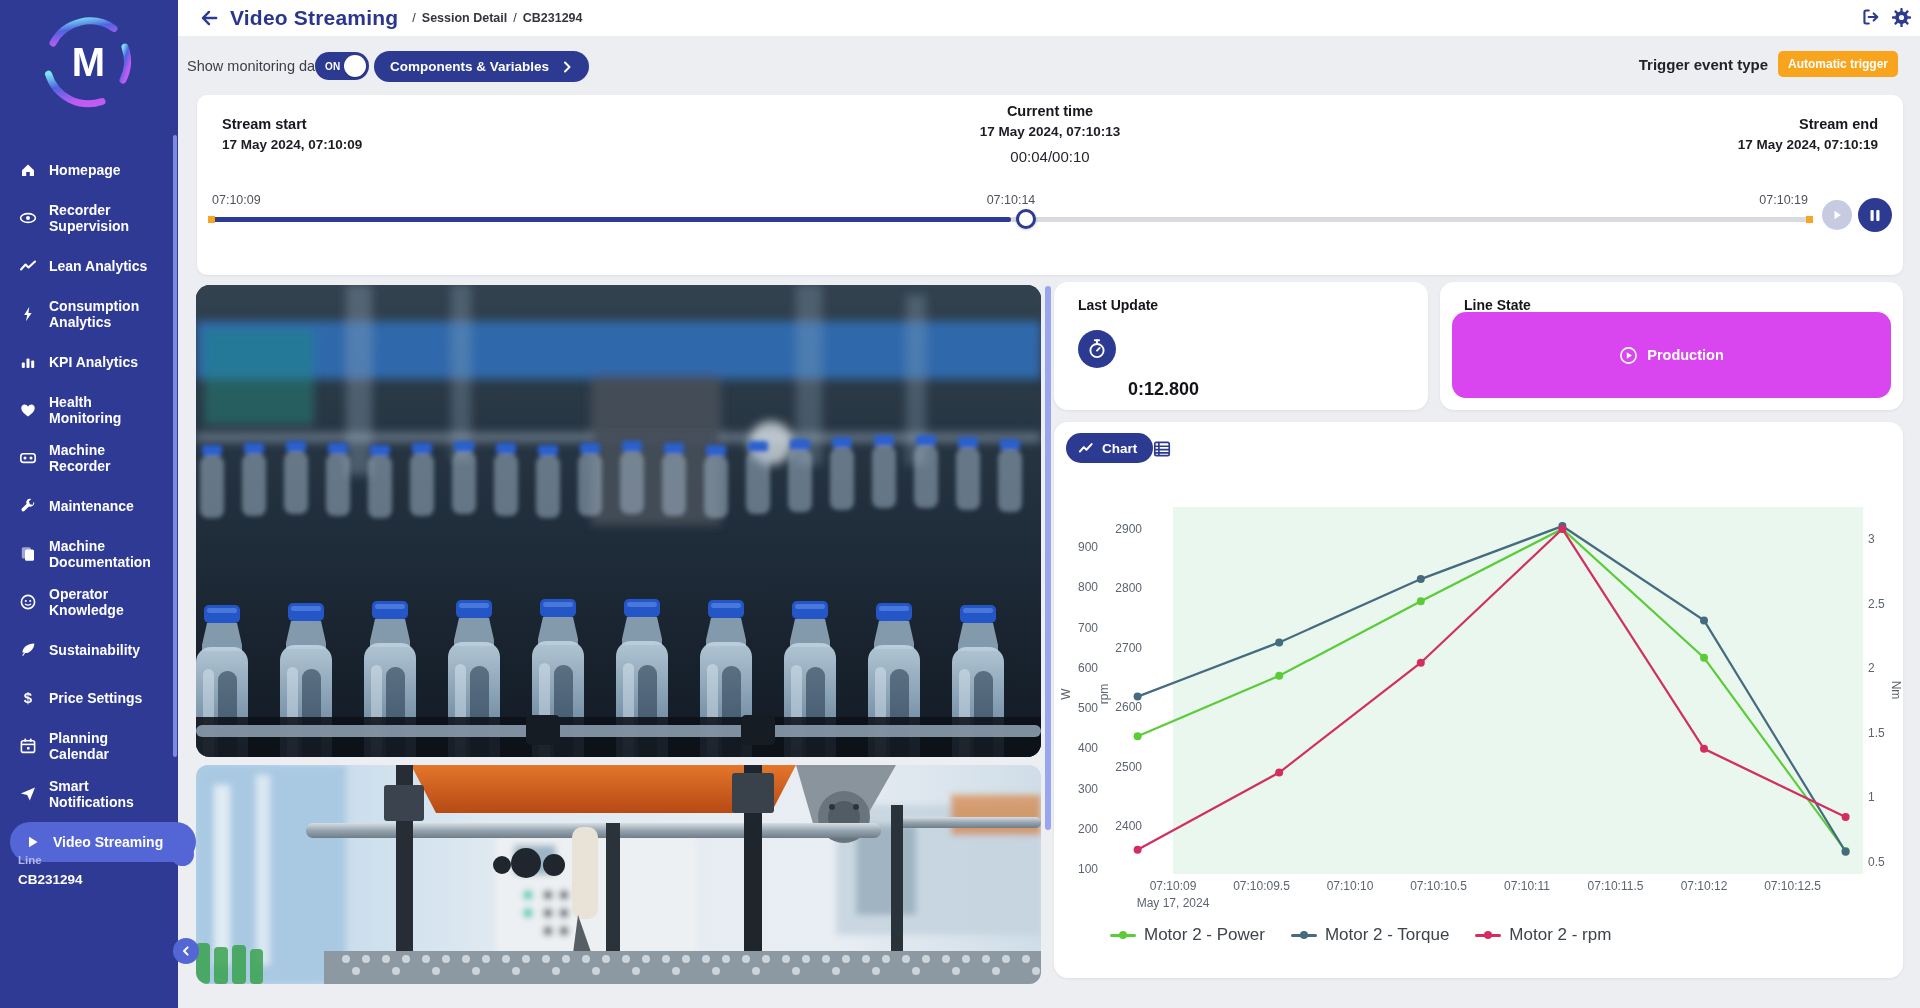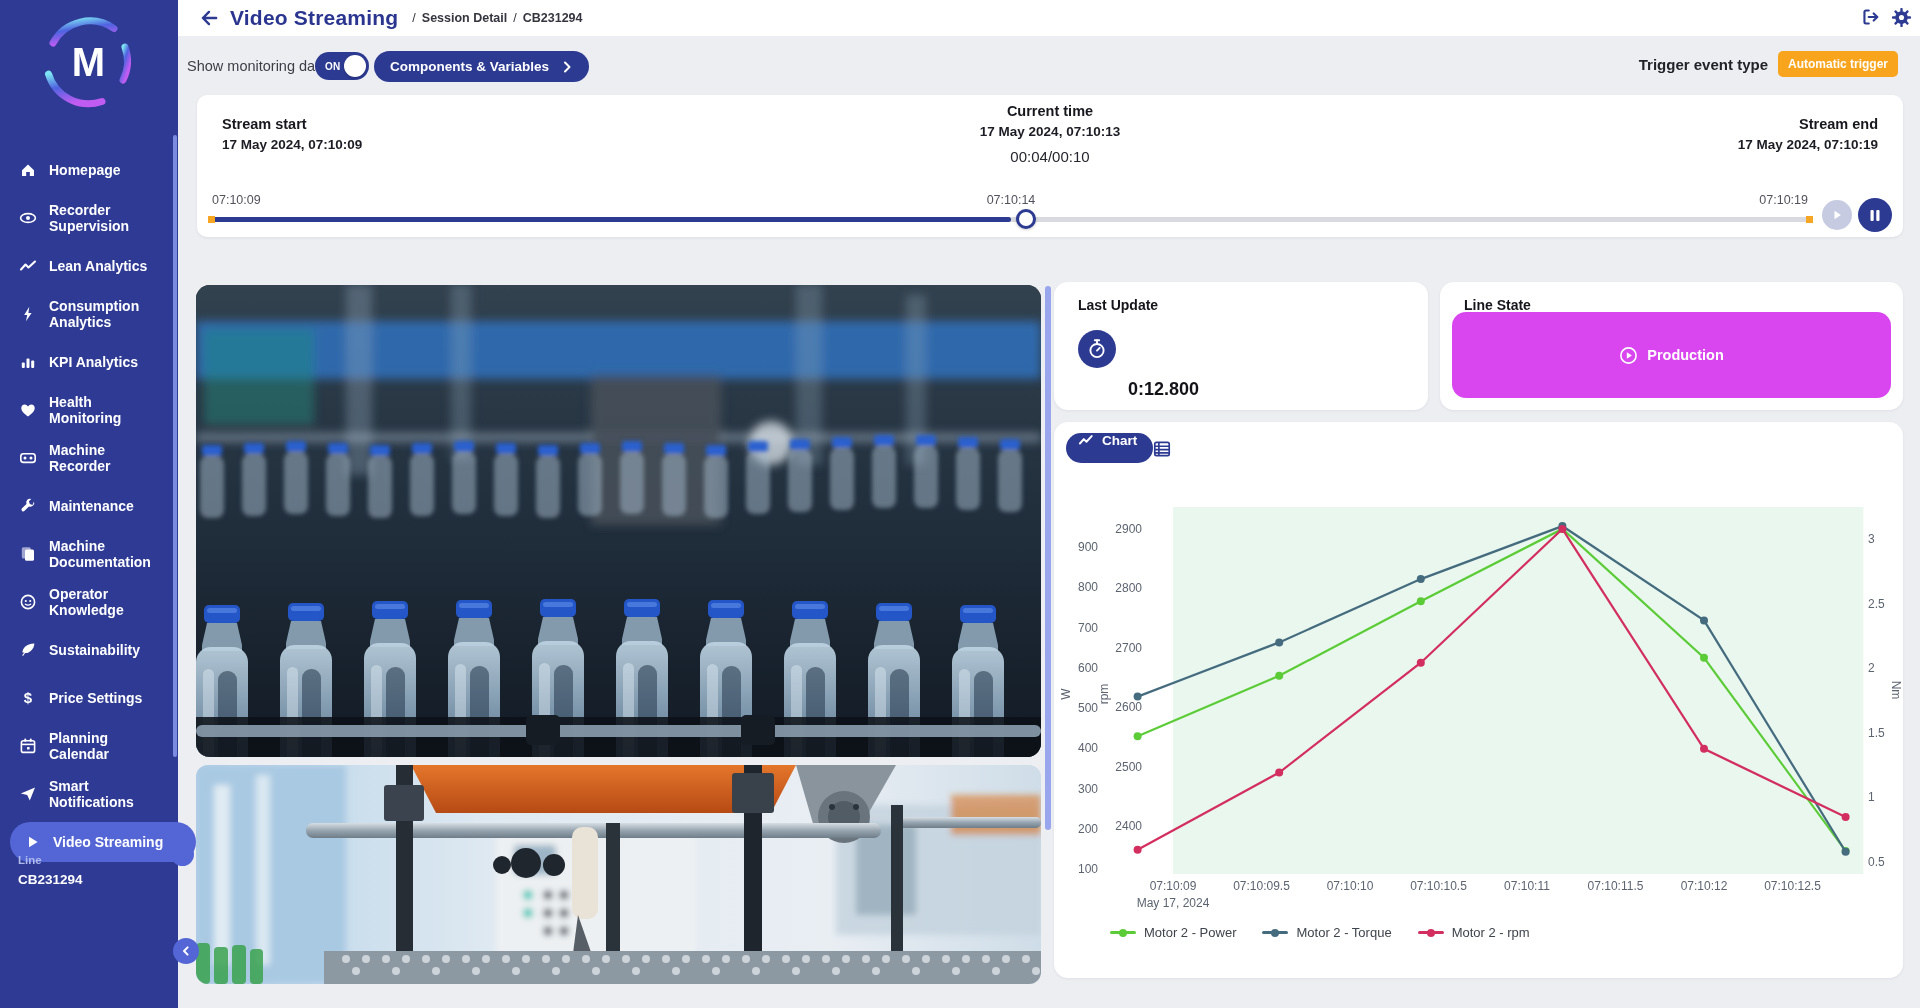--- a/index.html
+++ b/index.html
@@ -40,21 +40,21 @@
   .toggle .on-txt{position:absolute;left:10px;top:9px;font-size:10px;font-weight:700;color:#fff;letter-spacing:.3px;}
   .toggle .knob{position:absolute;right:3px;top:3px;width:22px;height:22px;border-radius:50%;background:#fff;box-shadow:0 1px 2px rgba(0,0,0,.25);}
   .components-btn{position:absolute;left:374px;top:51px;height:31px;padding:0 18px 0 16px;border-radius:16px;background:#2c3a92;
                   display:flex;align-items:center;gap:14px;color:#fff;font-size:13.5px;font-weight:700;cursor:pointer;}
   .trigger-group{position:absolute;right:22px;top:51px;display:flex;align-items:center;gap:10px;}
   .trigger-label{font-size:15px;font-weight:700;color:#222229;}
   .trigger-badge{height:26px;padding:0 10px;border-radius:5px;display:flex;align-items:center;
                  font-size:12px;font-weight:700;color:#fff;}
 
   
-  .timeline-card{position:absolute;left:197px;top:95px;width:1706px;height:142px;background:#fff;border-radius:10px;
+  .timeline-card{position:absolute;left:197px;top:95px;width:1706px;height:180px;background:#fff;border-radius:10px;
                  box-shadow:0 1px 3px rgba(40,45,80,.08);}
   .ts-block{position:absolute;top:21px;}
   .ts-label{font-size:14.5px;font-weight:700;color:#17171e;}
   .ts-value{font-size:13.5px;font-weight:700;color:#1c1c24;margin-top:5px;}
   .ts-start{left:25px;}
   .ts-center{left:50%;transform:translateX(-50%);text-align:center;top:8px;}
   .ts-elapsed{font-size:15px;font-weight:500;color:#26262e;margin-top:9px;}
   .ts-end{right:25px;text-align:right;}
   .slider-zone{position:absolute;left:15px;top:98px;width:1598px;height:40px;}
   .sl-label{position:absolute;top:0;font-size:12.5px;color:#52525c;}
@@ -86,29 +86,29 @@
   .lu-icon{position:absolute;left:24px;top:48px;width:38px;height:38px;border-radius:50%;background:#2c3a92;
            display:flex;align-items:center;justify-content:center;}
   .lu-value{position:absolute;left:74px;top:58px;font-size:18px;font-weight:700;color:#121218;margin-top:39px;}
   .ls-box{position:absolute;left:12px;top:30px;width:439px;height:86px;border-radius:14px;
           display:flex;align-items:center;justify-content:center;gap:9px;}
   .ls-text{font-size:14.5px;font-weight:700;color:#fff;}
 
   
   .chart-card{left:1054px;top:422px;width:849px;height:556px;}
   .chart-tab{position:absolute;left:12px;top:11px;height:30px;padding:0 16px 0 12px;border-radius:16px;background:#2c3a92;
-             display:flex;align-items:flex-start;gap:8px;color:#fff;font-size:13.5px;font-weight:700;cursor:pointer;}
+             display:flex;align-items:center;gap:8px;color:#fff;font-size:13.5px;font-weight:700;cursor:pointer;}
   .table-btn{position:absolute;left:98px;top:17px;width:20px;height:20px;cursor:pointer;}
   .chart-svg{position:absolute;left:0;top:0;width:849px;height:556px;}
   .chart-svg text{font-family:"Liberation Sans","DejaVu Sans",sans-serif;}
   .legend{position:absolute;left:56px;top:503px;display:flex;gap:26px;align-items:center;}
   .legend-item{display:flex;align-items:center;gap:8px;cursor:pointer;}
   .legend-line{position:relative;width:26px;height:3px;border-radius:2px;}
   .legend-line i{position:absolute;left:9px;top:-2.5px;width:8px;height:8px;border-radius:50%;display:block;}
-  .legend-label{font-size:13px;color:#3e444b;}
+  .legend-label{font-size:17px;color:#3e444b;}
 </style>
 </head>
 <body>
 
 <div class="app">
 
   <aside class="sidebar">
     <div class="logo-wrap">
       <svg width="96" height="96" viewBox="0 0 96 96">
         <defs>

